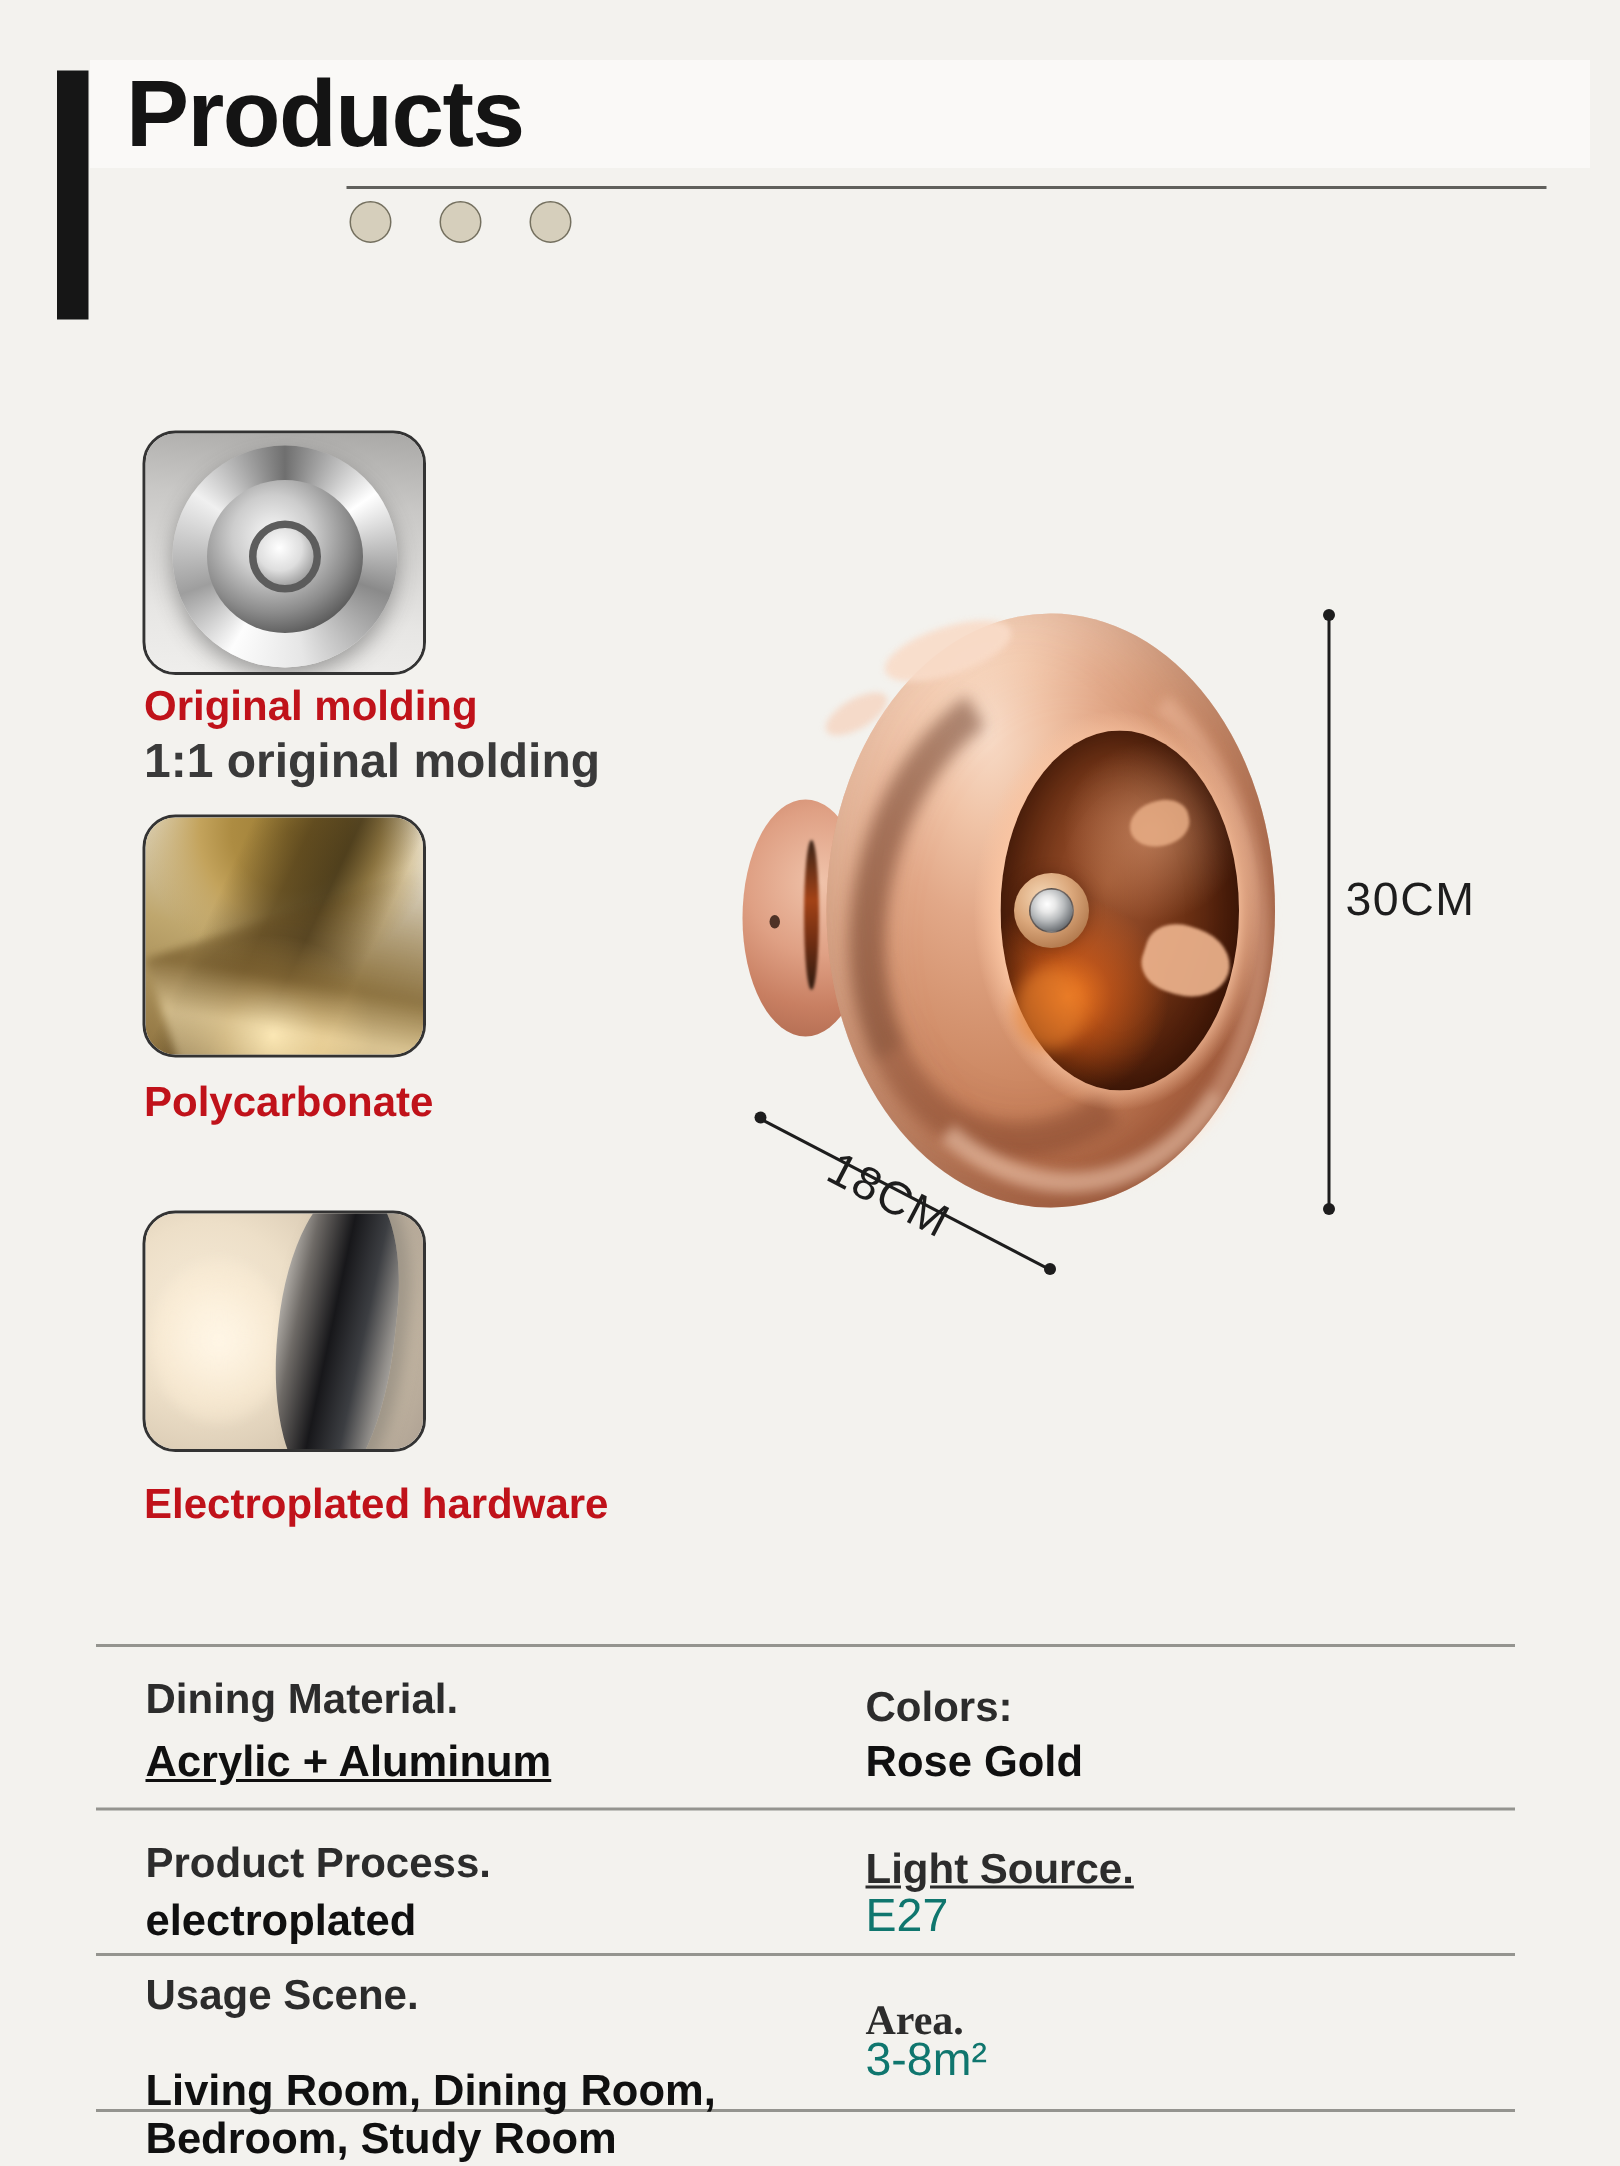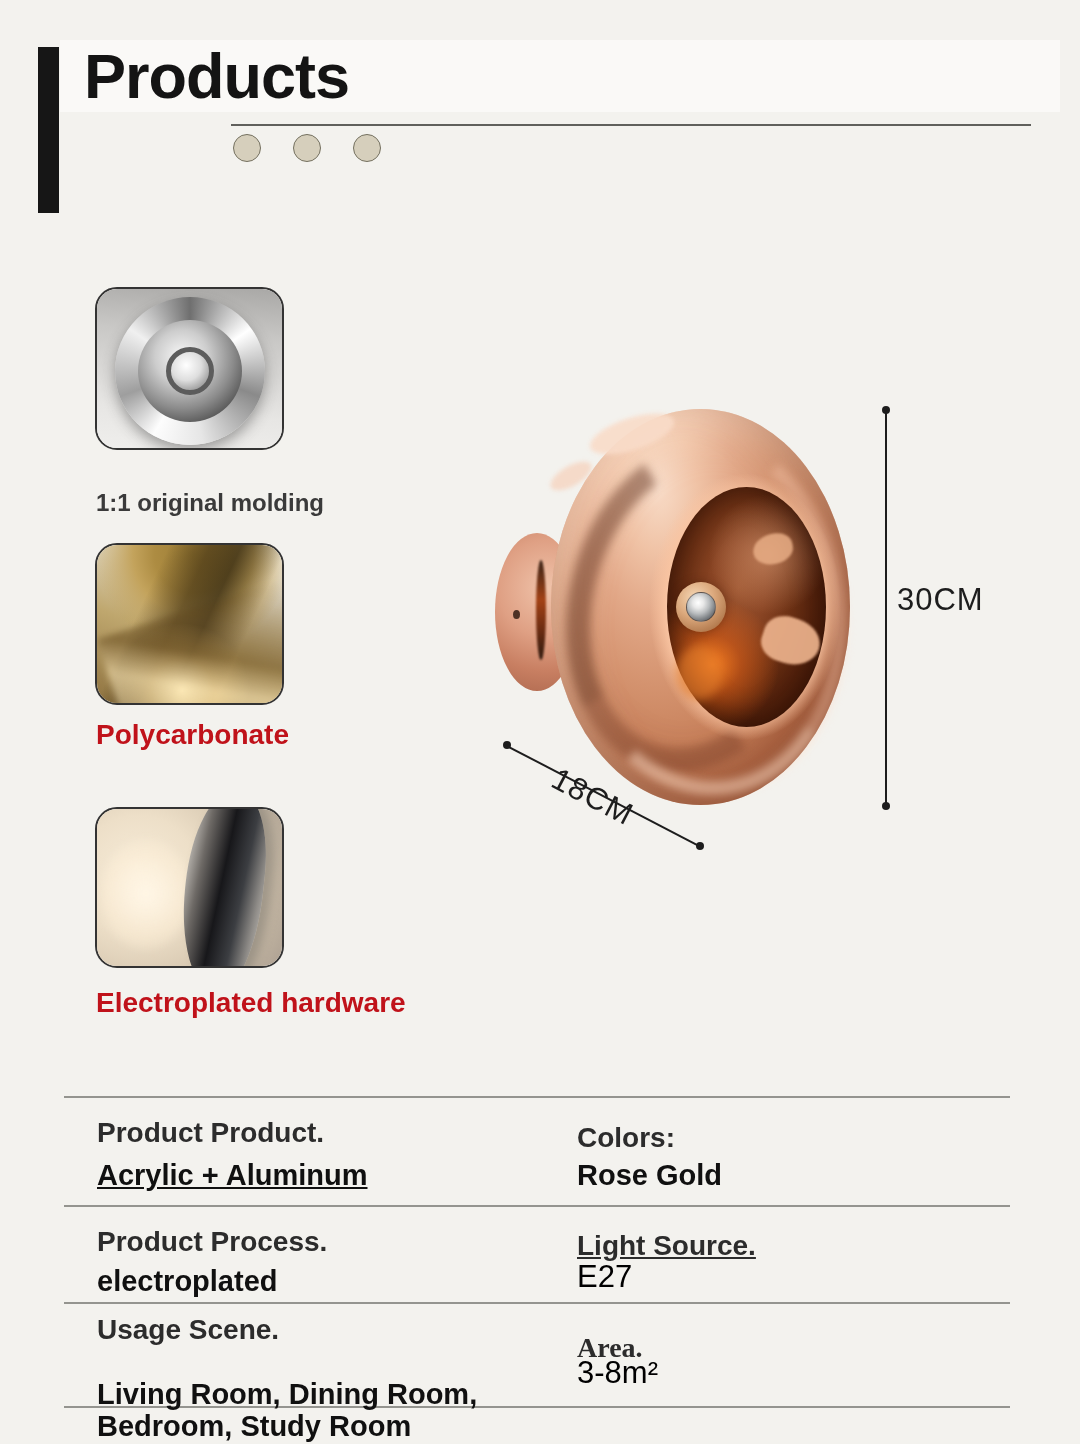--- a/index.html
+++ b/index.html
@@ -17,21 +17,21 @@
   .page-title { left:84px; top:40px; font-size:63px; font-weight:700; letter-spacing:-1px; color:#141414; }
   .title-rule { left:231px; top:124px; width:800px; height:2px; background:#60605c; }
   .decor-dot { top:134px; width:28px; height:28px; border-radius:50%;
                background:#d6cfbc; border:1px solid #74705f; }
 
   
   .photo { left:95px; width:189px; border:2px solid #333; border-radius:22px; overflow:hidden; }
   .photo-inner { position:absolute; inset:0; }
 
   .feature-label { left:96px; font-size:28px; font-weight:700; color:#c0121a; white-space:nowrap; }
-  .feature-sublabel { left:96px; font-size:24px; font-weight:700; color:#3a3a3a; white-space:nowrap; }
+  .feature-sublabel { left:96px; font-size:32px; font-weight:700; color:#3a3a3a; white-space:nowrap; }
 
   
   .p1-bg { background:linear-gradient(185deg,#a9a8a6 0%,#c9c8c6 30%,#e7e6e4 75%,#efeeec 100%); }
   .chrome-outer { left:18px; top:8px; width:150px; height:148px; border-radius:50%;
     background:conic-gradient(from 210deg,#fdfdfd,#9e9e9e 40deg,#f0f0f0 95deg,#6f6f6f 150deg,#ffffff 205deg,#8a8a8a 260deg,#e6e6e6 320deg,#fdfdfd 360deg);
     box-shadow:0 6px 14px rgba(60,60,60,.45); }
   .chrome-mid { left:41px; top:31px; width:104px; height:102px; border-radius:50%;
     background:radial-gradient(circle at 42% 36%,#f8f8f8 0%,#cdcdcd 30%,#8c8c8c 58%,#4c4c4c 82%,#303030 100%); }
   .chrome-hub { left:69px; top:58px; width:48px; height:48px; border-radius:50%;
     border:5px solid #5c5c5c;
@@ -101,21 +101,21 @@
   .dim-dot { width:8px; height:8px; border-radius:50%; background:#1d1d1d; }
   .dim-label { font-size:31px; color:#1d1d1d; letter-spacing:1px; white-space:nowrap; }
   .dim-line-d { left:507px; top:745px; width:220px; height:2px; background:#1d1d1d;
     transform:rotate(27.5deg); transform-origin:left center; }
   .width-label { left:549px; top:779px; transform:rotate(27.5deg); }
 
   
   .spec-rule { left:64px; width:946px; height:2px; background:#94948f; }
   .spec-label { font-size:28px; font-weight:700; color:#2c2c2c; white-space:nowrap; }
   .spec-value { font-size:29px; font-weight:700; color:#101010; white-space:pre-line; }
-  .spec-value-light { font-size:31px; font-weight:400; color:#000000; white-space:nowrap; }
+  .spec-value-light { font-size:31px; font-weight:400; color:#0f766e; white-space:nowrap; }
   .col-left { left:97px; }
   .col-right { left:577px; }
 </style>
 </head>
 <body>
 
 <div class="canvas">
 
   <div class="abs title-band"></div>
   <div class="abs title-bar"></div>
@@ -125,20 +125,21 @@
   <div class="abs decor-dot" style="left:293px;"></div>
   <div class="abs decor-dot" style="left:353px;"></div>
 
   <div class="abs photo" style="top:287px; height:163px;">
     <div class="photo-inner p1-bg">
       <div class="abs chrome-outer"></div>
       <div class="abs chrome-mid"></div>
       <div class="abs chrome-hub"></div>
     </div>
   </div>
+  <div class="abs feature-label" style="top:455px;">Original molding</div>
   <div class="abs feature-sublabel" style="top:489px;">1:1 original molding</div>
 
   <div class="abs photo" style="top:543px; height:162px;">
     <div class="photo-inner p2-bg">
       <div class="abs p2-streak"></div>
     </div>
   </div>
   <div class="abs feature-label" style="top:719px;">Polycarbonate</div>
 
   <div class="abs photo" style="top:807px; height:161px;">
@@ -180,21 +181,21 @@
     <div class="abs dim-dot" style="left:696px; top:842px;"></div>
     <div class="abs dim-label width-label">18CM</div>
   </div>
 
   <div>
     <div class="abs spec-rule" style="top:1096px;"></div>
     <div class="abs spec-rule" style="top:1205px;"></div>
     <div class="abs spec-rule" style="top:1302px;"></div>
     <div class="abs spec-rule" style="top:1406px;"></div>
 
-    <div class="abs spec-label col-left" style="top:1117px;">Product Product.</div>
+    <div class="abs spec-label col-left" style="top:1117px;">Dining Material.</div>
     <div class="abs spec-value col-left" style="top:1159px;text-decoration:underline;">Acrylic + Aluminum</div>
     <div class="abs spec-label col-right" style="top:1122px;">Colors:</div>
     <div class="abs spec-value col-right" style="top:1159px;text-align:center;">Rose Gold</div>
 
     <div class="abs spec-label col-left" style="top:1226px;">Product Process.</div>
     <div class="abs spec-value col-left" style="top:1265px;">electroplated</div>
     <div class="abs spec-label col-right" style="top:1230px;text-decoration:underline;">Light Source.</div>
     <div class="abs spec-value-light col-right" style="top:1259px;">E27</div>
 
     <div class="abs spec-label col-left" style="top:1314px;">Usage Scene.</div>

